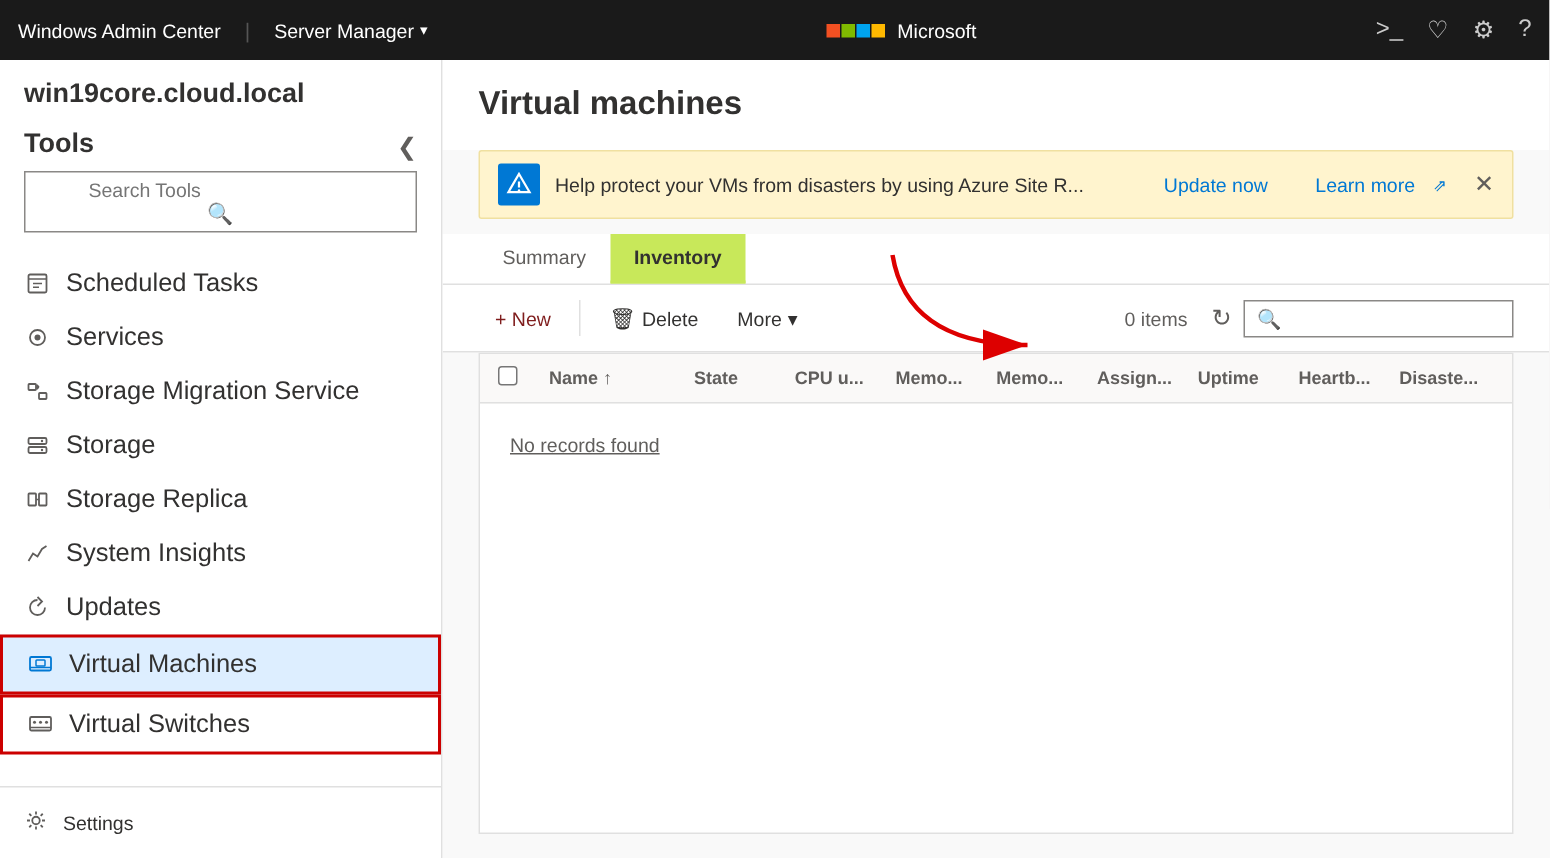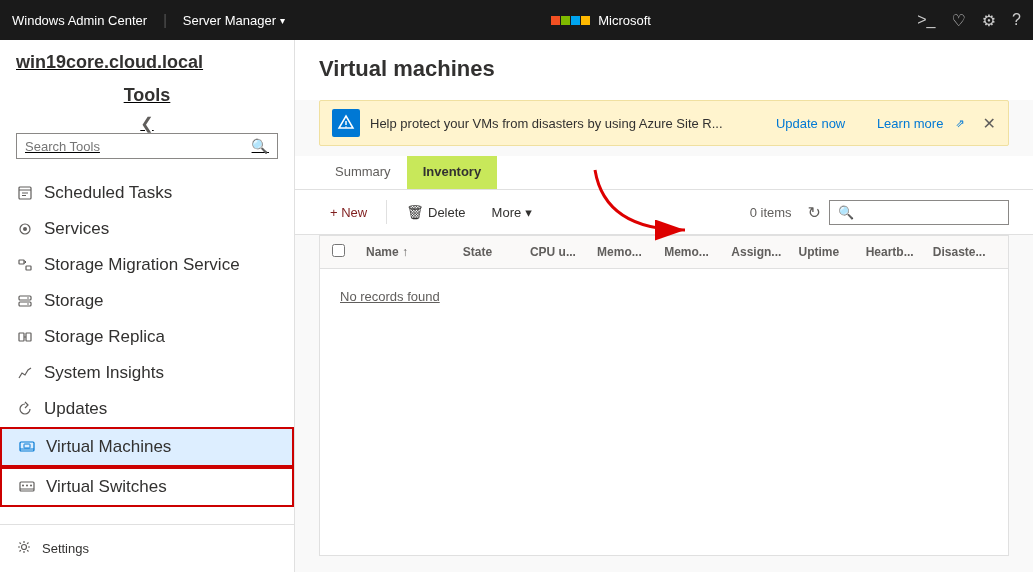--- a/index.html
+++ b/index.html
@@ -18,24 +18,24 @@
     .ms-logo { display: flex; gap: 1px; margin-right: 6px; }
     .ms-logo-sq { width: 9px; height: 9px; }
     .topbar-icons { display: flex; align-items: center; gap: 16px; margin-left: auto; }
     .topbar-icon { color: #ccc; font-size: 16px; cursor: pointer; }
 
     
     .main-layout { display: flex; height: calc(572px - 40px); }
 
     
     .sidebar { width: 295px; min-width: 295px; background: #fff; border-right: 1px solid #e0e0e0; display: flex; flex-direction: column; overflow: hidden; }
-    .sidebar-header { padding: 12px 16px 8px 16px; text-decoration: underline; }
+    .sidebar-header { padding: 12px 16px 8px 16px; }
     .sidebar-server-name { font-size: 18px; font-weight: 600; color: #323130; padding-bottom: 8px; }
     .sidebar-tools-label { font-size: 18px; font-weight: 600; color: #323130; padding: 4px 0 8px 0; }
-    .sidebar-search { display: flex; align-items: center; border: 1px solid #8a8886; background: #fff; padding: 4px 8px; margin-bottom: 8px; }
+    .sidebar-search { display: flex; align-items: center; border: 1px solid #8a8886; background: #fff; padding: 4px 8px; margin-bottom: 8px; flex-direction: column; }
     .sidebar-search input { border: none; outline: none; flex: 1; font-size: 13px; color: #323130; }
     .sidebar-search .search-icon { color: #605e5c; font-size: 14px; }
 
     .sidebar-list { flex: 1; overflow-y: auto; }
     .sidebar-list::-webkit-scrollbar { width: 6px; }
     .sidebar-list::-webkit-scrollbar-thumb { background: #c8c6c4; border-radius: 3px; }
     .sidebar-item { display: flex; align-items: center; gap: 10px; padding: 8px 16px; cursor: pointer; color: #323130; font-size: 17px; }
     .sidebar-item.active { background: #cce4f7; border-left: 2px solid #0078d4; }
     .sidebar-item .item-icon { width: 18px; height: 18px; display: inline-flex; align-items: center; justify-content: center; color: #605e5c; flex-shrink: 0; }
     .collapse-btn { cursor: pointer; color: #605e5c; font-size: 16px; }
@@ -116,21 +116,21 @@
     <span class="topbar-icon">⚙</span>
     <span class="topbar-icon">?</span>
   </div>
 </div>
 
 <div class="main-layout">
 
   <div class="sidebar">
     <div class="sidebar-header">
       <div class="sidebar-server-name">win19core.cloud.local</div>
-      <div style="display:flex;align-items:center;justify-content:space-between;flex-direction:column;">
+      <div style="display:flex;align-items:center;justify-content:space-between;">
         <div class="sidebar-tools-label">Tools</div>
         <span class="collapse-btn">❮</span>
       </div>
       <div class="sidebar-search">
         <input type="text" placeholder="Search Tools" style="">
         <span class="search-icon">🔍</span>
       </div>
     </div>
 
     <div class="sidebar-list">

